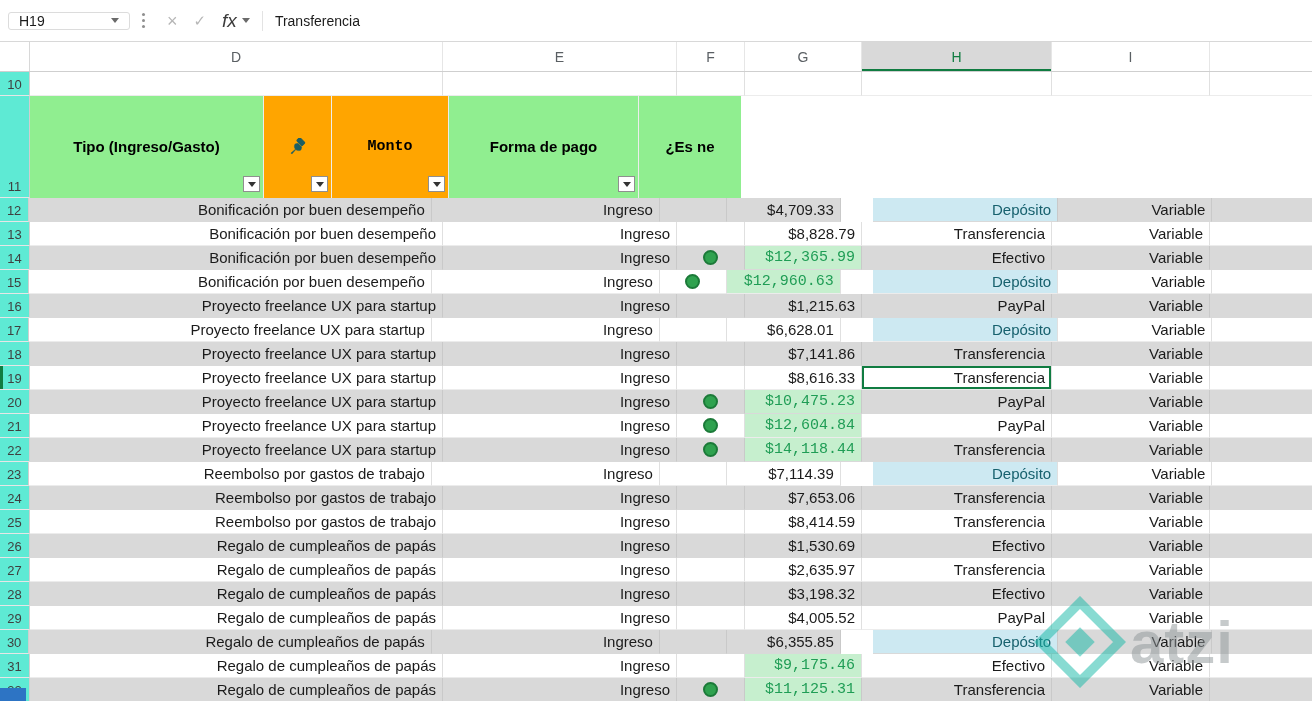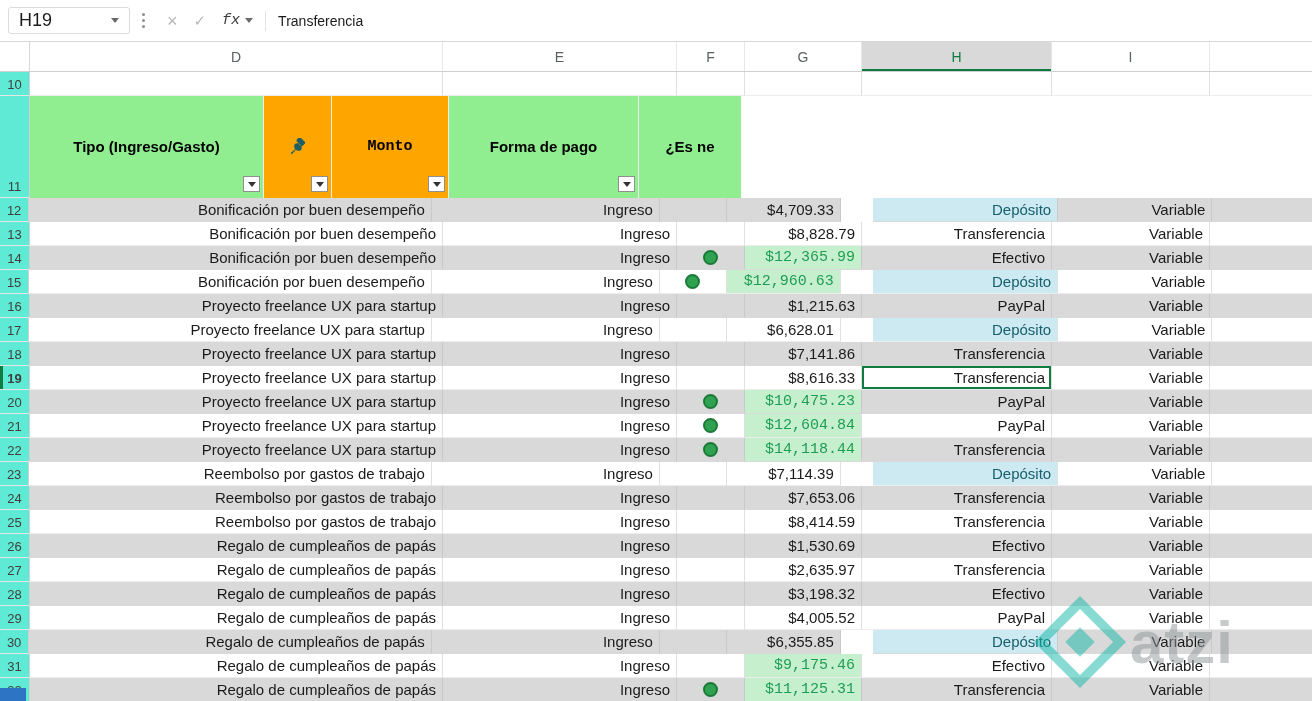--- a/index.html
+++ b/index.html
@@ -2,52 +2,52 @@
 <html style="--header-green: #90EE90; --header-orange: #FFA500; --band-gray: #D9D9D9; --good-bg: #C6EFCE; --good-text: #1F9D55; --blue-bg: #CDE9F2; --blue-text: #17616E; --selection-green: #107C41; --circle-green: #2FA24F; --watermark-teal: #14B8A6; --corner-blue: #2D74C4;"><head>
 <meta charset="utf-8">
 <style>
   html,body{margin:0;padding:0;overflow:hidden;}
   body{width:1312px;height:701px;position:relative;background:#fff;color:#1b1b1b;
        font-family:"Liberation Sans",sans-serif;}
 
   
   .formula-bar{height:42px;display:flex;align-items:center;border-bottom:1px solid #d8d8d8;
                box-sizing:border-box;background:#fff;}
-  .name-box{width:122px;height:27px;border:1px solid #dcdcdc;border-radius:3px;margin-left:8px;
+  .name-box{width:122px;height:18px;border:1px solid #dcdcdc;border-radius:3px;margin-left:8px;
             display:flex;align-items:center;justify-content:space-between;padding:0 10px;
-            font-size:18px;box-sizing:border-box;}
+            font-size:14px;box-sizing:border-box;}
   .tri{width:0;height:0;border-left:4px solid transparent;border-right:4px solid transparent;
        border-top:5px solid #6a6a6a;}
   .dots{width:3px;height:3px;border-radius:50%;background:#8f8f8f;
         box-shadow:0 -6px 0 #8f8f8f,0 6px 0 #8f8f8f;margin:0 14px 0 12px;}
   .fb-x{font-size:18px;color:#b6b6b6;margin:0 8px;line-height:1;}
   .fb-check{font-size:15px;color:#b6b6b6;margin:0 8px;line-height:1;}
-  .fb-fx{font-size:15px;color:#3c3c3c;margin:0 5px 0 8px;font-style:italic;
-         font-family:Liberation Mono, monospace;}
+  .fb-fx{font-size:19px;color:#3c3c3c;margin:0 5px 0 8px;font-style:italic;
+         font-family:Liberation Sans, sans-serif;}
   .vsep{width:1px;height:20px;background:#e3e3e3;margin:0 12px;}
   .formula-text{font-size:14px;color:#1b1b1b;}
 
   
   .col-headers{display:flex;height:30px;box-sizing:border-box;border-bottom:1px solid #cfcfcf;background:#fff;}
   .corner{width:30px;border-right:1px solid #d8d8d8;box-sizing:border-box;}
   .colh{display:flex;align-items:center;justify-content:center;font-size:14px;color:#5a5f63;
         border-right:1px solid #e6e6e6;box-sizing:border-box;}
   .colh.active{background:#d9d9d9;color:var(--selection-green,#107C41);
                box-shadow:inset 0 -2px 0 var(--selection-green,#107C41);}
 
   
   .col-d{width:413px}.col-e{width:234px}.col-f{width:68px}.col-g{width:117px}
   .col-h{width:190px}.col-i{width:158px}.col-j{width:102px;border-right:none!important}
 
   
   .row{display:flex;height:24px;box-sizing:border-box;}
   .row .gutter{width:30px;display:flex;align-items:flex-end;justify-content:center;font-size:13px;
                color:#3f3f3f;border-right:1px solid #cfcfcf;border-bottom:1px solid #e6e6e6;
                box-sizing:border-box;background:#5eead4;padding-bottom:3px;line-height:1.1;}
-  .gutter.active{box-shadow:inset 3px 0 0 var(--selection-green,#107C41);font-weight:bold;}
+  .gutter.active{box-shadow:inset 3px 0 0 var(--selection-green,#107C41);}
   .cell{display:flex;align-items:center;box-sizing:border-box;border-right:1px solid #e0e0e0;
         border-bottom:1px solid #ececec;padding:0 6px;font-size:15px;white-space:nowrap;overflow:hidden;}
   .cell.right{justify-content:flex-end;}
   .cell.center{justify-content:center;}
   .row.band .cell{background:var(--band-gray,#D9D9D9);border-bottom-color:var(--band-gray,#D9D9D9);
                   border-right-color:#c9c9c9;}
   .cell.good{background:var(--good-bg,#C6EFCE)!important;color:var(--good-text,#1F9D55);font-family:Liberation Mono, monospace;}
   .cell.blue{background:var(--blue-bg,#CDE9F2)!important;color:var(--blue-text,#17616E);margin-left:32px;}
 
   

